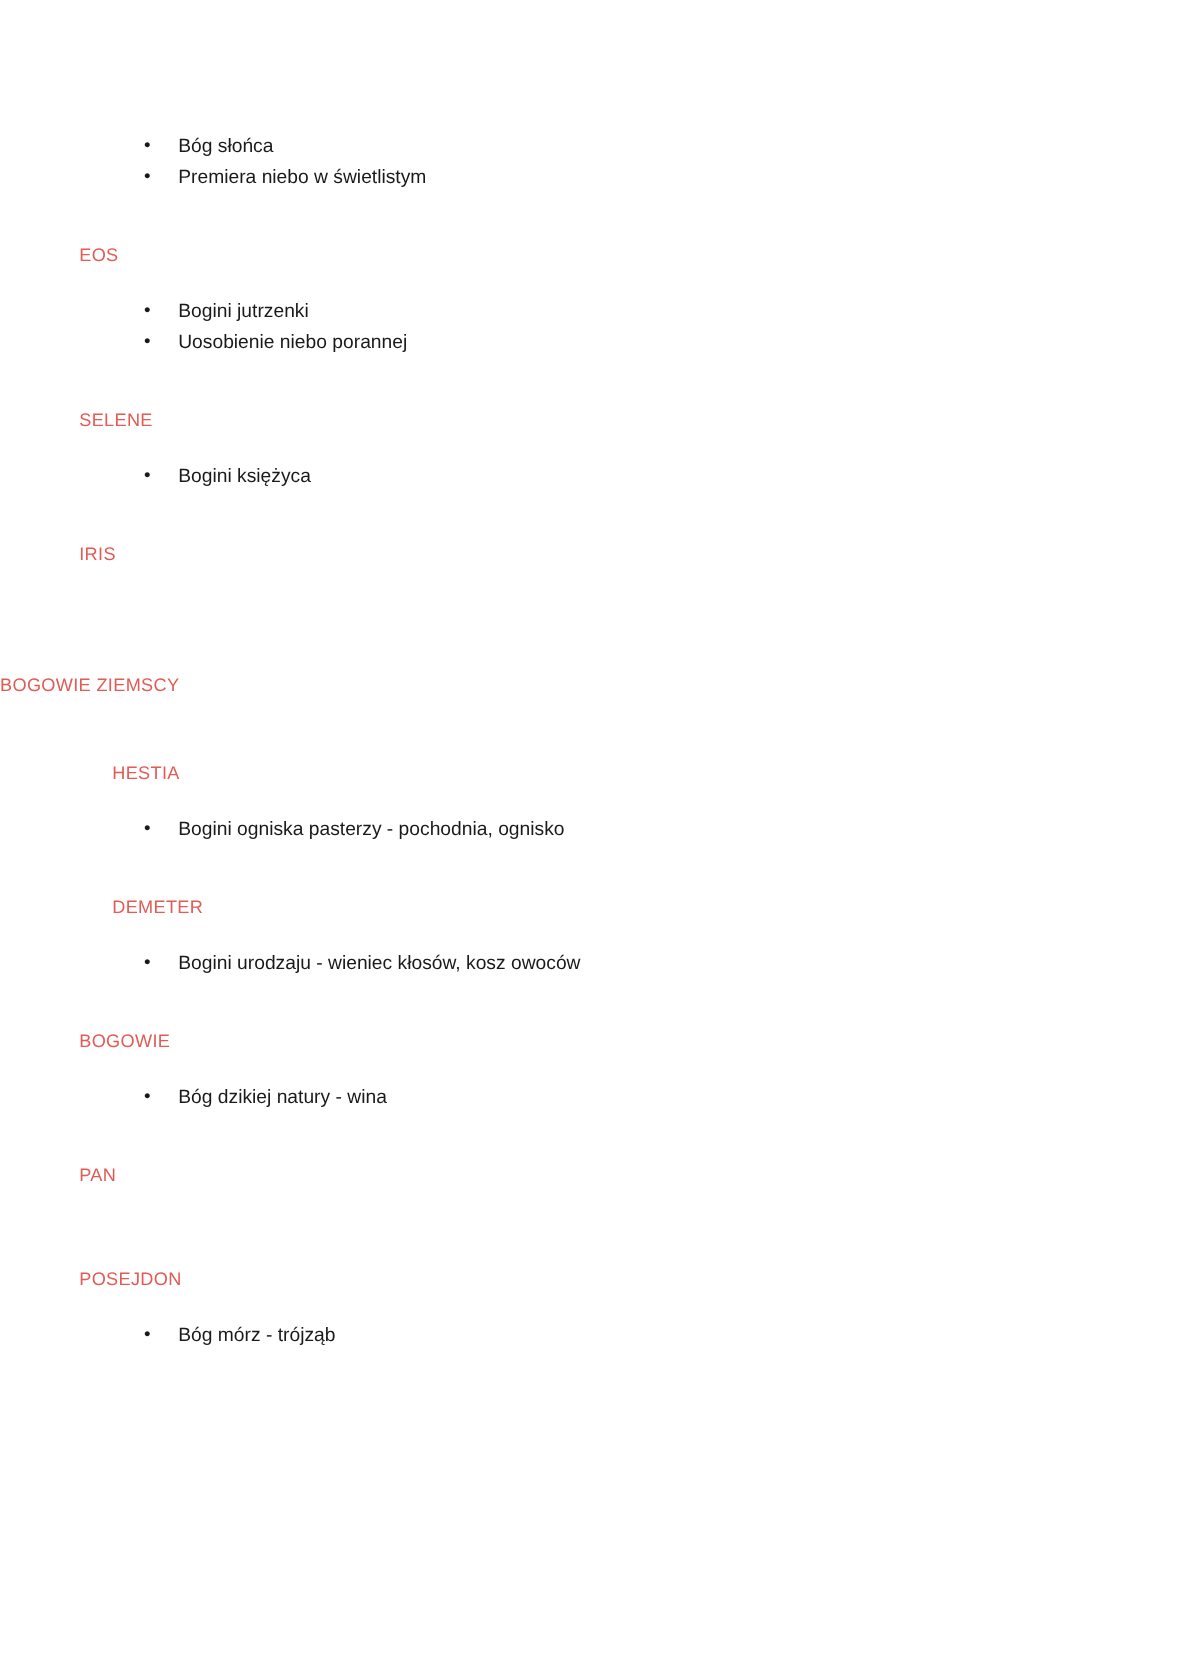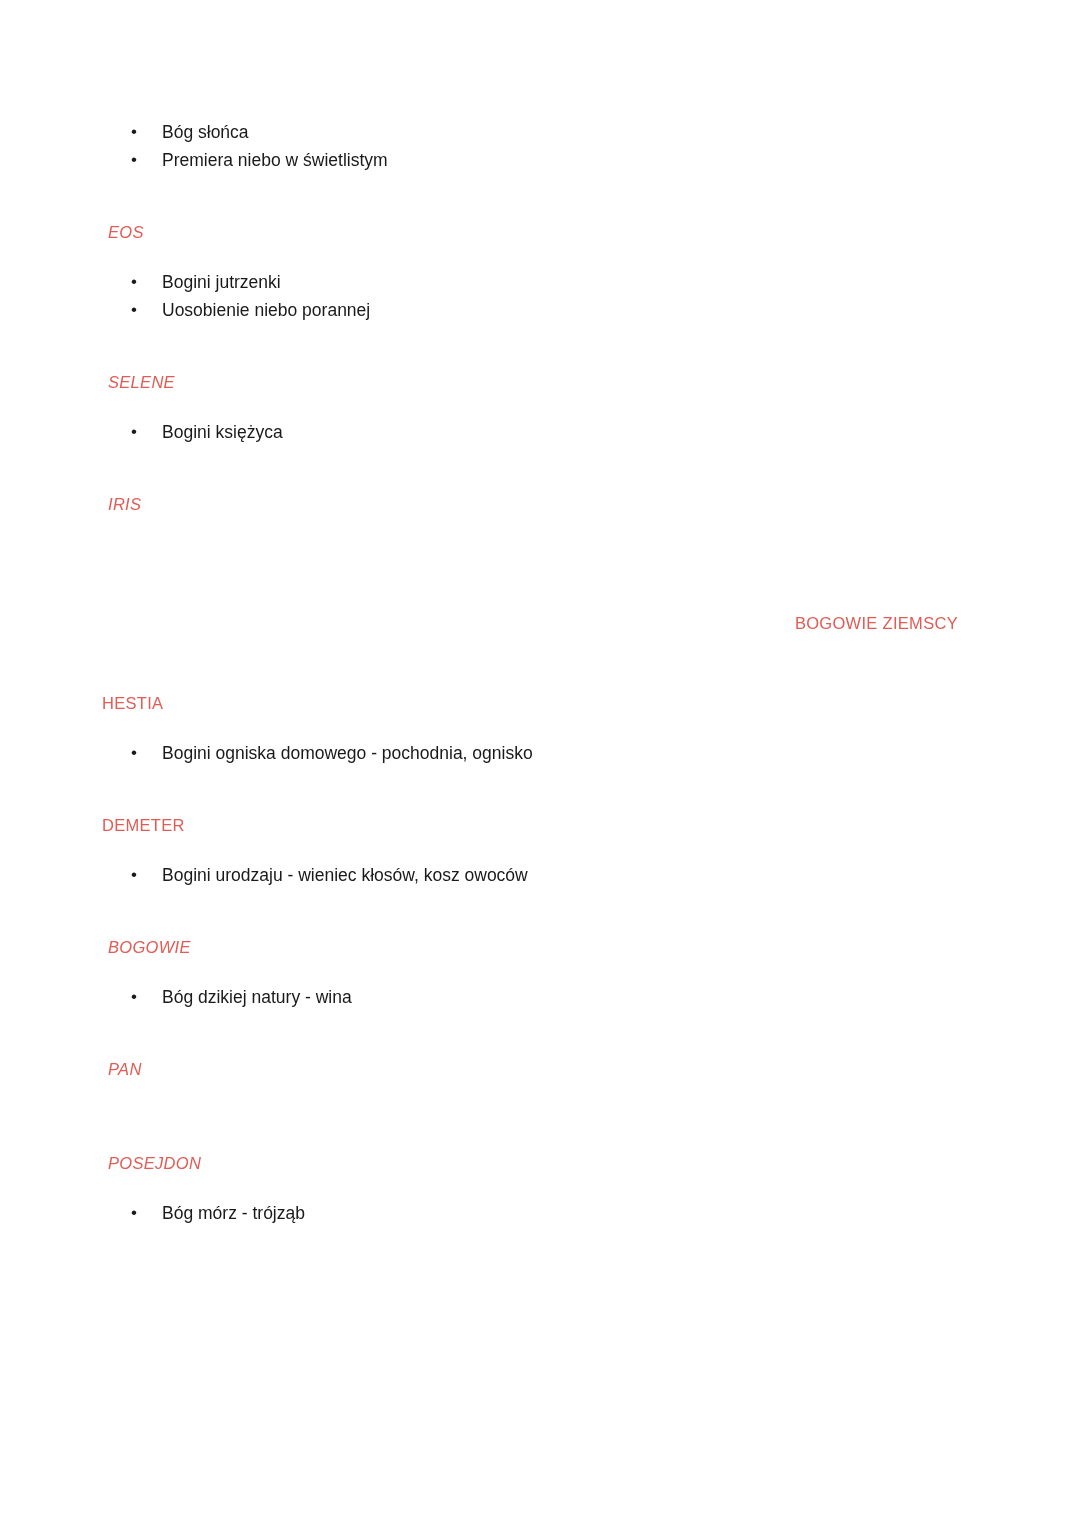--- a/index.html
+++ b/index.html
@@ -47,27 +47,27 @@
     font-size: 17px;
     color: #1a1a1a;
     line-height: 28px;
   }
   .heading {
     font-size: 16.5px;
     color: #e05c55;
     letter-spacing: 0.3px;
     line-height: 24px;
   }
-  .heading.indent-a { padding-left: 108px; font-style: italic; }
+  .heading.indent-a { padding-left: 72px; }
   .heading.indent-b { padding-left: 102px; }
   .center-heading {
     font-size: 16.5px;
     color: #e05c55;
     letter-spacing: 0.3px;
-    text-align: right;
+    text-align: left;
     width: 100%;
   }
   .gap-xl { height: 46px; }
   .gap-m  { height: 24px; }
   .gap-block { height: 74px; }
   .gap-after-center { height: 58px; }
 </style>
 </head>
 <body>
 
@@ -103,21 +103,21 @@
 
     <div class="gap-block"></div>
 
     <div class="center-heading">BOGOWIE ZIEMSCY</div>
 
     <div class="gap-after-center"></div>
 
     <div class="heading indent-b">HESTIA</div>
     <div class="gap-m"></div>
     <ul class="bullets">
-      <li>Bogini ogniska domowego - pochodnia, ognisko</li>
+      <li>Bogini ogniska pasterzy - pochodnia, ognisko</li>
     </ul>
 
     <div class="gap-xl"></div>
 
     <div class="heading indent-b">DEMETER</div>
     <div class="gap-m"></div>
     <ul class="bullets">
       <li>Bogini urodzaju - wieniec kłosów, kosz owoców</li>
     </ul>
 

